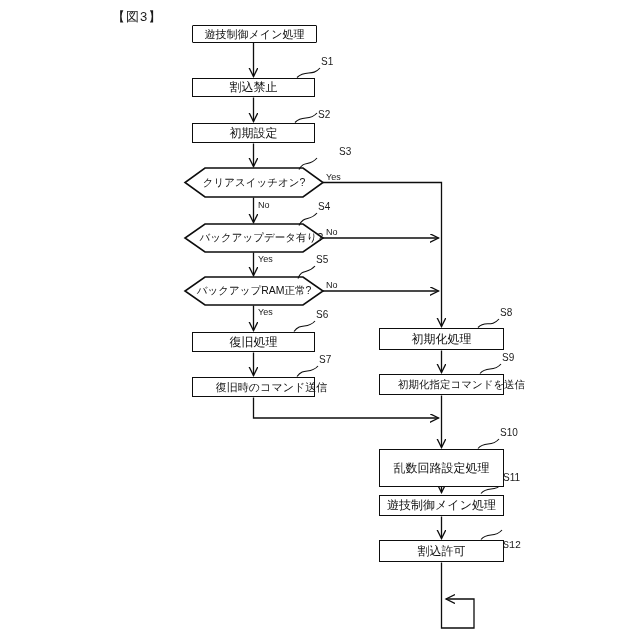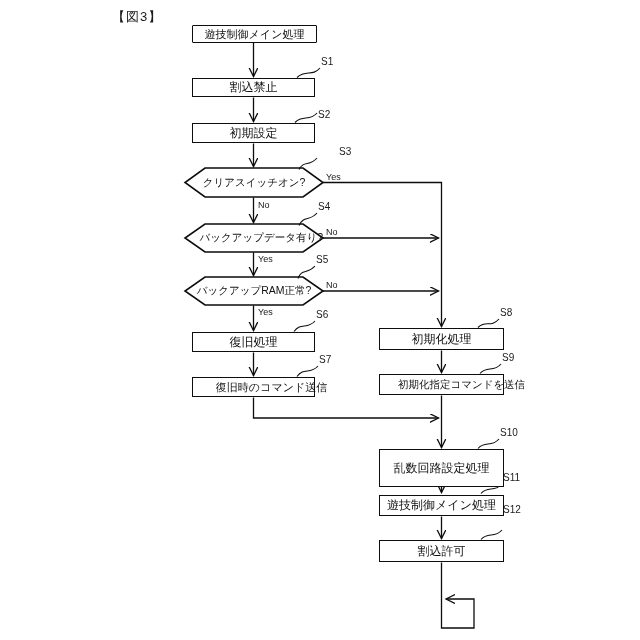--- a/index.html
+++ b/index.html
@@ -137,21 +137,21 @@
   <div class="step" style="left:318px;top:101px;margin-top:8px;">S2</div>
   <div class="step" style="left:306px;top:146px;margin-left:33px;">S3</div>
   <div class="step" style="left:318px;top:201px;text-align:right;">S4</div>
   <div class="step" style="left:316px;top:254px;">S5</div>
   <div class="step" style="left:316px;top:309px;">S6</div>
   <div class="step" style="left:319px;top:354px;">S7</div>
   <div class="step" style="left:500px;top:307px;">S8</div>
   <div class="step" style="left:502px;top:352px;">S9</div>
   <div class="step" style="left:500px;top:427px;">S10</div>
   <div class="step" style="left:503px;top:472px;">S11</div>
-  <div class="step" style="left:503px;top:504px;">S12</div>
+  <div class="step" style="left:503px;top:540px;font-family:Liberation Mono, monospace;">S12</div>
 
   <div class="branch" style="left:326px;top:172px;">Yes</div>
   <div class="branch" style="left:258px;top:200px;">No</div>
   <div class="branch" style="left:326px;top:227px;">No</div>
   <div class="branch" style="left:258px;top:254px;">Yes</div>
   <div class="branch" style="left:326px;top:280px;">No</div>
   <div class="branch" style="left:258px;top:307px;">Yes</div>
 
 </div>
 

